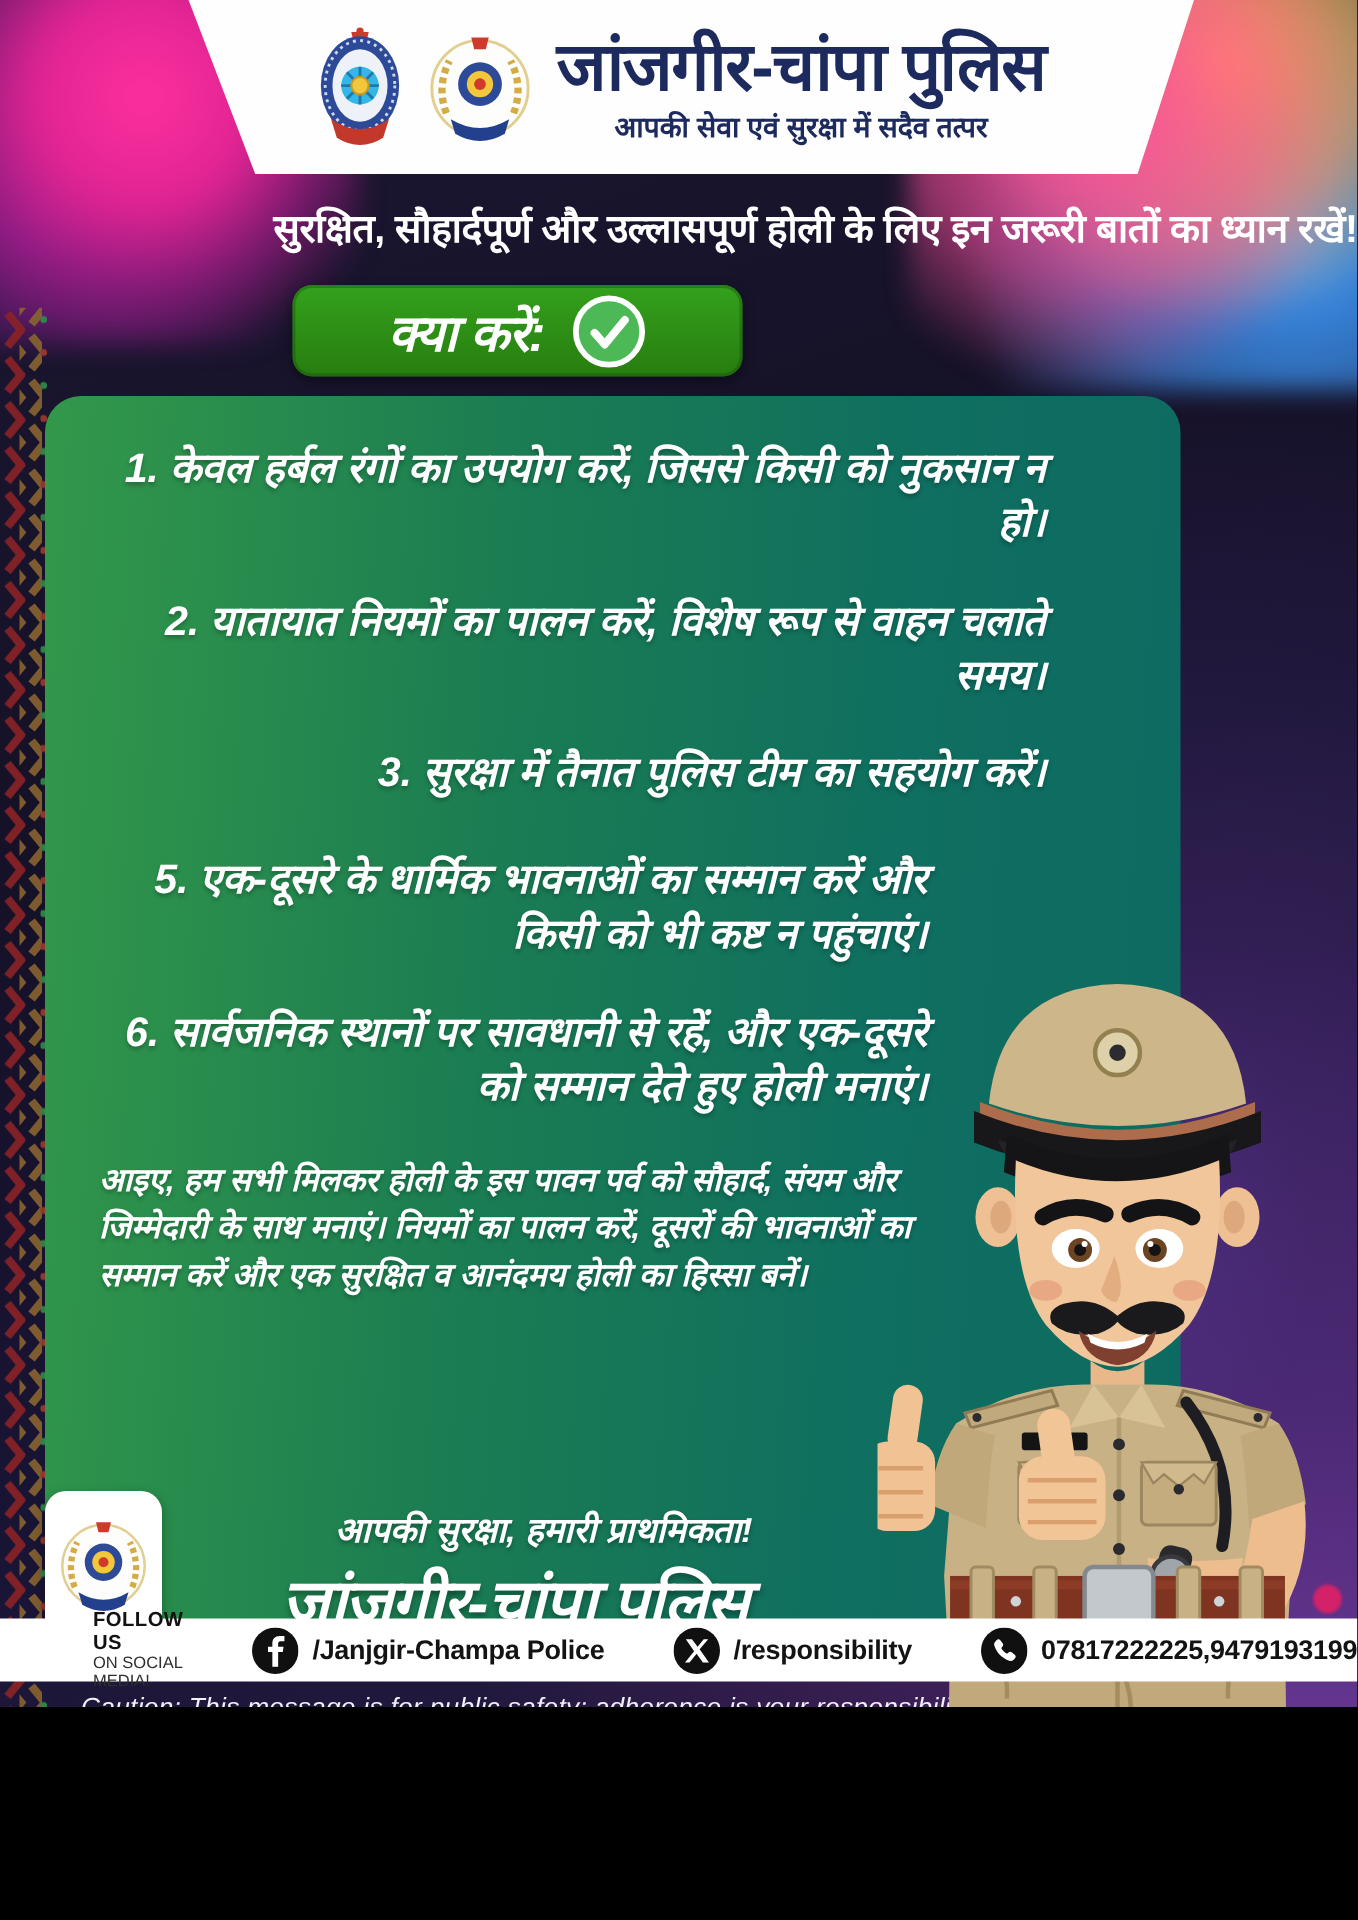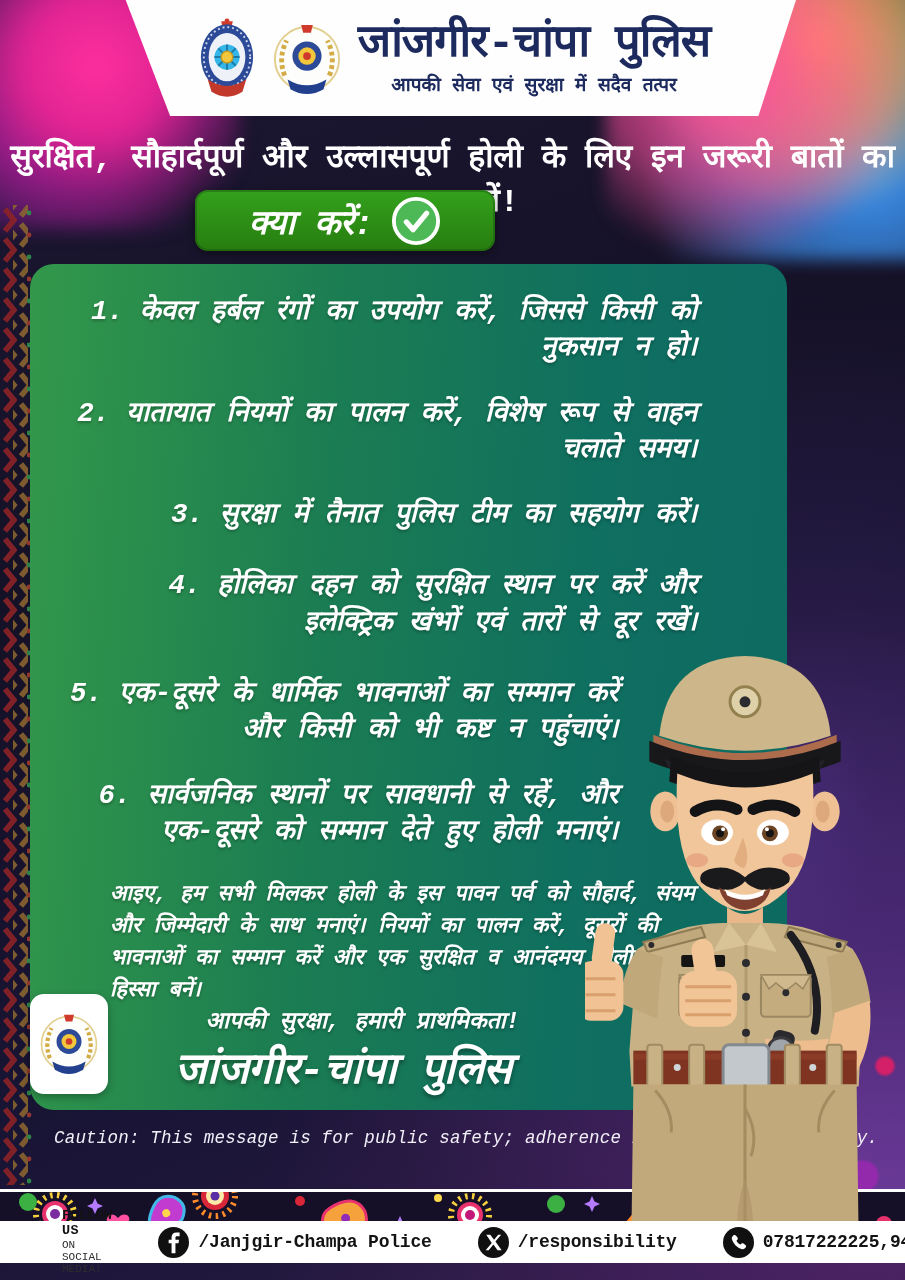--- a/index.html
+++ b/index.html
@@ -1,18 +1,18 @@
 <!DOCTYPE html>
 <html><head>
 <meta charset="utf-8">
 <style>
   html,body{margin:0;padding:0;background:#000;}
   .poster{
-    position:relative;width:905px;height:1280px;overflow:hidden;
-    font-family:Liberation Mono, monospace;
+    position:relative;width:905px;height:1138px;overflow:hidden;
+    font-family:Liberation Sans, sans-serif;
     background:
       radial-gradient(circle at 88% 64%, rgba(70,45,120,.5), transparent 46%),
       radial-gradient(circle at 97% 92%, rgba(150,45,160,.35), transparent 42%),
       linear-gradient(160deg,#1c1834 0%,#151126 38%,#181434 70%,#2a1d46 100%);
   }
   
   .splash-tl{position:absolute;left:-80px;top:-70px;width:320px;height:300px;z-index:1;
     background:
       radial-gradient(circle at 55% 45%, #ff2f9e 0%, #df2492 30%, rgba(190,30,150,.55) 52%, transparent 74%),
       radial-gradient(circle at 35% 70%, rgba(160,30,170,.6) 0%, transparent 60%);
@@ -39,40 +39,40 @@
   
   .banner{position:absolute;left:112px;top:0;width:684px;height:116px;background:#fefefe;z-index:4;
     clip-path:polygon(2% 0, 100% 0, 94.5% 100%, 8.5% 100%);
     display:flex;align-items:center;justify-content:center;gap:16px;padding-top:2px;box-sizing:border-box;}
   .badge-a{width:58px;height:82px;}
   .badge-b{width:70px;height:84px;}
   .banner-text{text-align:center;}
   .banner-title{font-size:45px;font-weight:800;color:#1c2a5e;letter-spacing:-1px;line-height:1.05;}
   .banner-sub{font-size:19px;font-weight:700;color:#1c2a5e;margin-top:3px;}
   
-  .headline{position:absolute;left:0;top:133px;width:100%;text-align:center;z-index:4;
-    color:#fff;font-size:32px;font-weight:800;letter-spacing:-.3px;}
+  .headline{position:absolute;left:0;top:133px;width:100%;text-align:right;z-index:4;
+    color:#fff;font-size:26px;font-weight:800;letter-spacing:-.3px;}
   
   .pill{position:absolute;left:195px;top:190px;width:300px;height:61px;z-index:4;border-radius:13px;
     background:linear-gradient(180deg,#34a11d 0%,#277d0f 100%);
     box-shadow:inset 0 0 0 2px rgba(20,70,10,.35), 0 3px 8px rgba(0,0,0,.4);
     display:flex;align-items:center;justify-content:center;gap:18px;text-align:center;}
   .pill-label{color:#fff;font-size:34px;font-weight:800;font-style:italic;letter-spacing:-.5px;}
   .check-icon{width:50px;height:50px;flex:0 0 auto;}
   
   .panel{position:absolute;left:30px;top:264px;width:757px;height:846px;z-index:2;border-radius:24px;
     background:linear-gradient(94deg,#33984a 0%,#1b7d52 38%,#0f6f60 72%,#0d6a62 100%);
     box-sizing:border-box;padding:30px 90px 0 36px;}
   .g-list{list-style:none;margin:0;padding:0;text-align:right;}
   .g-item{color:#fff;font-size:27.5px;font-weight:800;font-style:italic;line-height:1.32;
     letter-spacing:-.2px;margin-bottom:29px;text-shadow:0 2px 3px rgba(0,0,0,.25);}
   .g-item.gap{margin-bottom:35px;}
   .g-item.narrow{max-width:552px;}
   .closing{color:#fff;font-size:21.5px;font-weight:700;font-style:italic;line-height:1.48;
-    max-width:588px;margin-top:4px;text-shadow:0 2px 3px rgba(0,0,0,.25);margin-left:44px;}
+    max-width:588px;margin-top:4px;text-shadow:0 2px 3px rgba(0,0,0,.25);}
   
   .panel-footer{position:absolute;left:0;bottom:0;width:100%;height:132px;}
   .logo-box{position:absolute;left:0;bottom:16px;width:78px;height:100px;background:#fff;border-radius:14px;
     display:flex;align-items:center;justify-content:center;box-shadow:0 3px 8px rgba(0,0,0,.3);}
   .logo-box svg{width:60px;height:76px;}
   .pf-text{position:absolute;left:78px;bottom:14px;width:470px;text-align:center;}
   .pf-tagline{color:#fff;font-size:23px;font-weight:800;font-style:italic;text-shadow:0 2px 3px rgba(0,0,0,.3);padding-left:39px;}
   .pf-org{color:#fff;font-size:43px;font-weight:800;font-style:italic;letter-spacing:-1px;margin-top:2px;
     text-shadow:0 3px 4px rgba(0,0,0,.35);}
   
@@ -163,21 +163,20 @@
       <circle cx="26" cy="26" r="23" fill="#4db956" stroke="#fff" stroke-width="4"></circle>
       <path d="M16 27 l7 8 l14 -17" stroke="#fff" stroke-width="5.5" fill="none" stroke-linecap="round" stroke-linejoin="round"></path>
     </svg>
   </div>
 
   <div class="panel">
     <ul class="g-list">
       <li class="g-item">1. केवल हर्बल रंगों का उपयोग करें, जिससे किसी को नुकसान न हो।</li>
       <li class="g-item">2. यातायात नियमों का पालन करें, विशेष रूप से वाहन चलाते समय।</li>
       <li class="g-item gap">3. सुरक्षा में तैनात पुलिस टीम का सहयोग करें।</li>
-      <li class="g-item gap">4. होलिका दहन को सुरक्षित स्थान पर करें और इलेक्ट्रिक खंभों एवं तारों से दूर रखें।</li>
       <li class="g-item narrow">5. एक-दूसरे के धार्मिक भावनाओं का सम्मान करें और किसी को भी कष्ट न पहुंचाएं।</li>
       <li class="g-item narrow">6. सार्वजनिक स्थानों पर सावधानी से रहें, और एक-दूसरे को सम्मान देते हुए होली मनाएं।</li>
     </ul>
     <div class="closing">आइए, हम सभी मिलकर होली के इस पावन पर्व को सौहार्द, संयम और जिम्मेदारी के साथ मनाएं। नियमों का पालन करें, दूसरों की भावनाओं का सम्मान करें और एक सुरक्षित व आनंदमय होली का हिस्सा बनें।</div>
 
     <div class="panel-footer">
       <div class="logo-box">
         <svg viewBox="0 0 72 86">
           <circle cx="36" cy="43" r="33" fill="#fdfdfb" stroke="#e2cf8f" stroke-width="2"></circle>
           <path d="M13 60 Q6 42 15 24" stroke="#d3ac45" stroke-width="5" fill="none" stroke-dasharray="4 3"></path>

